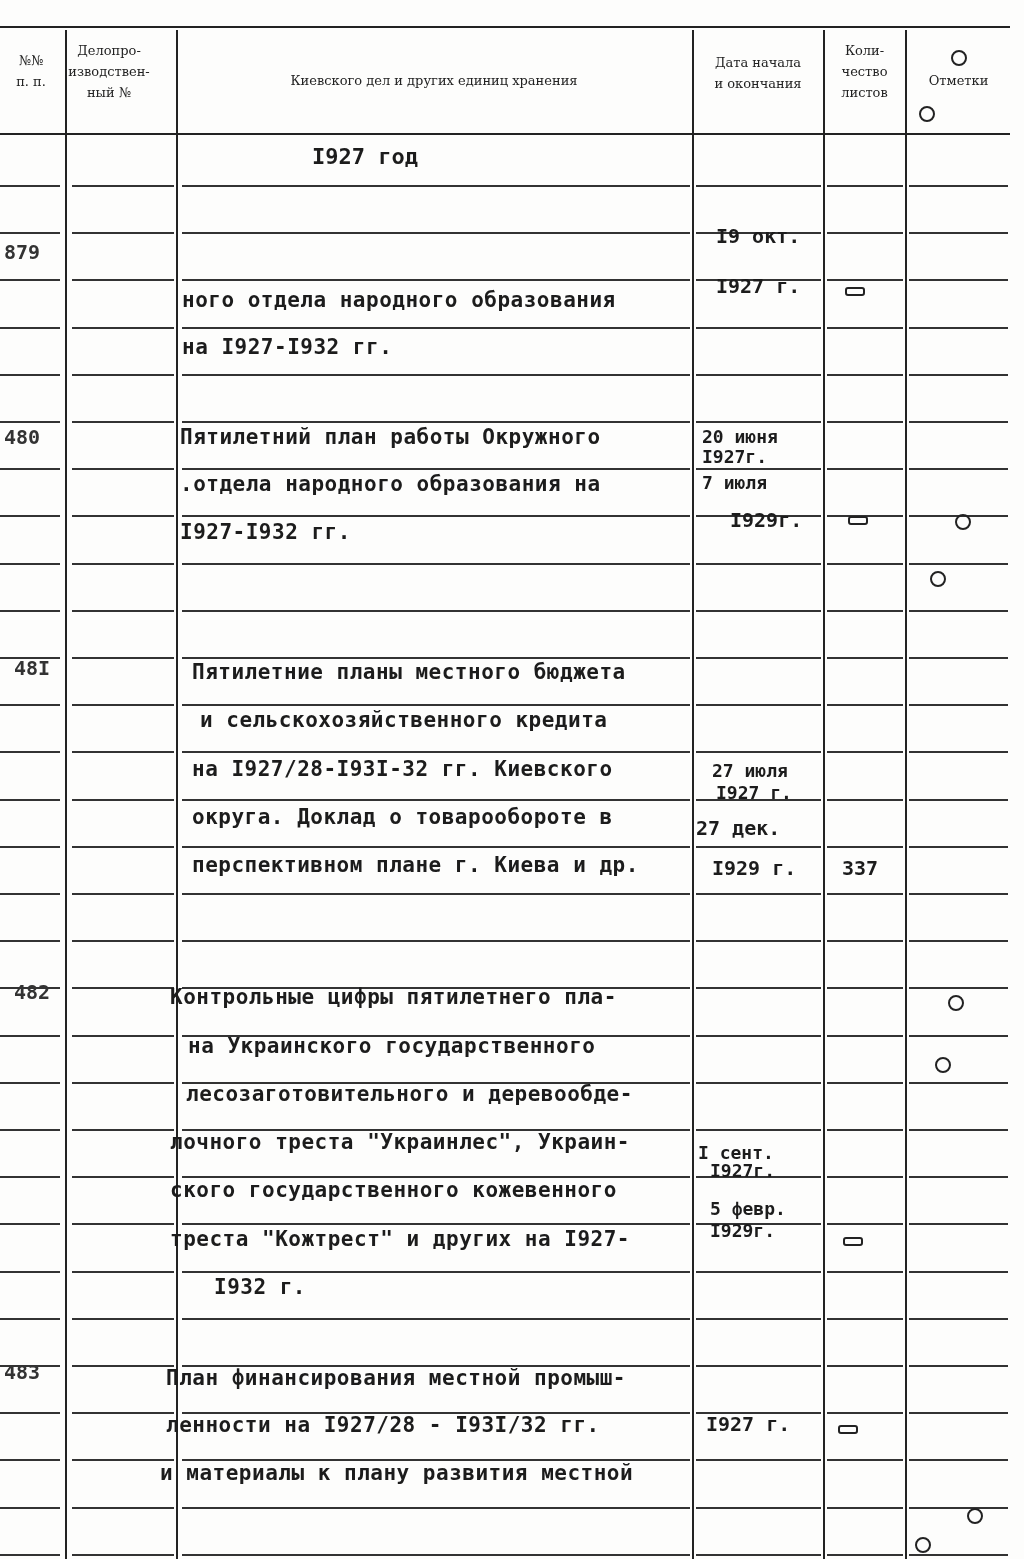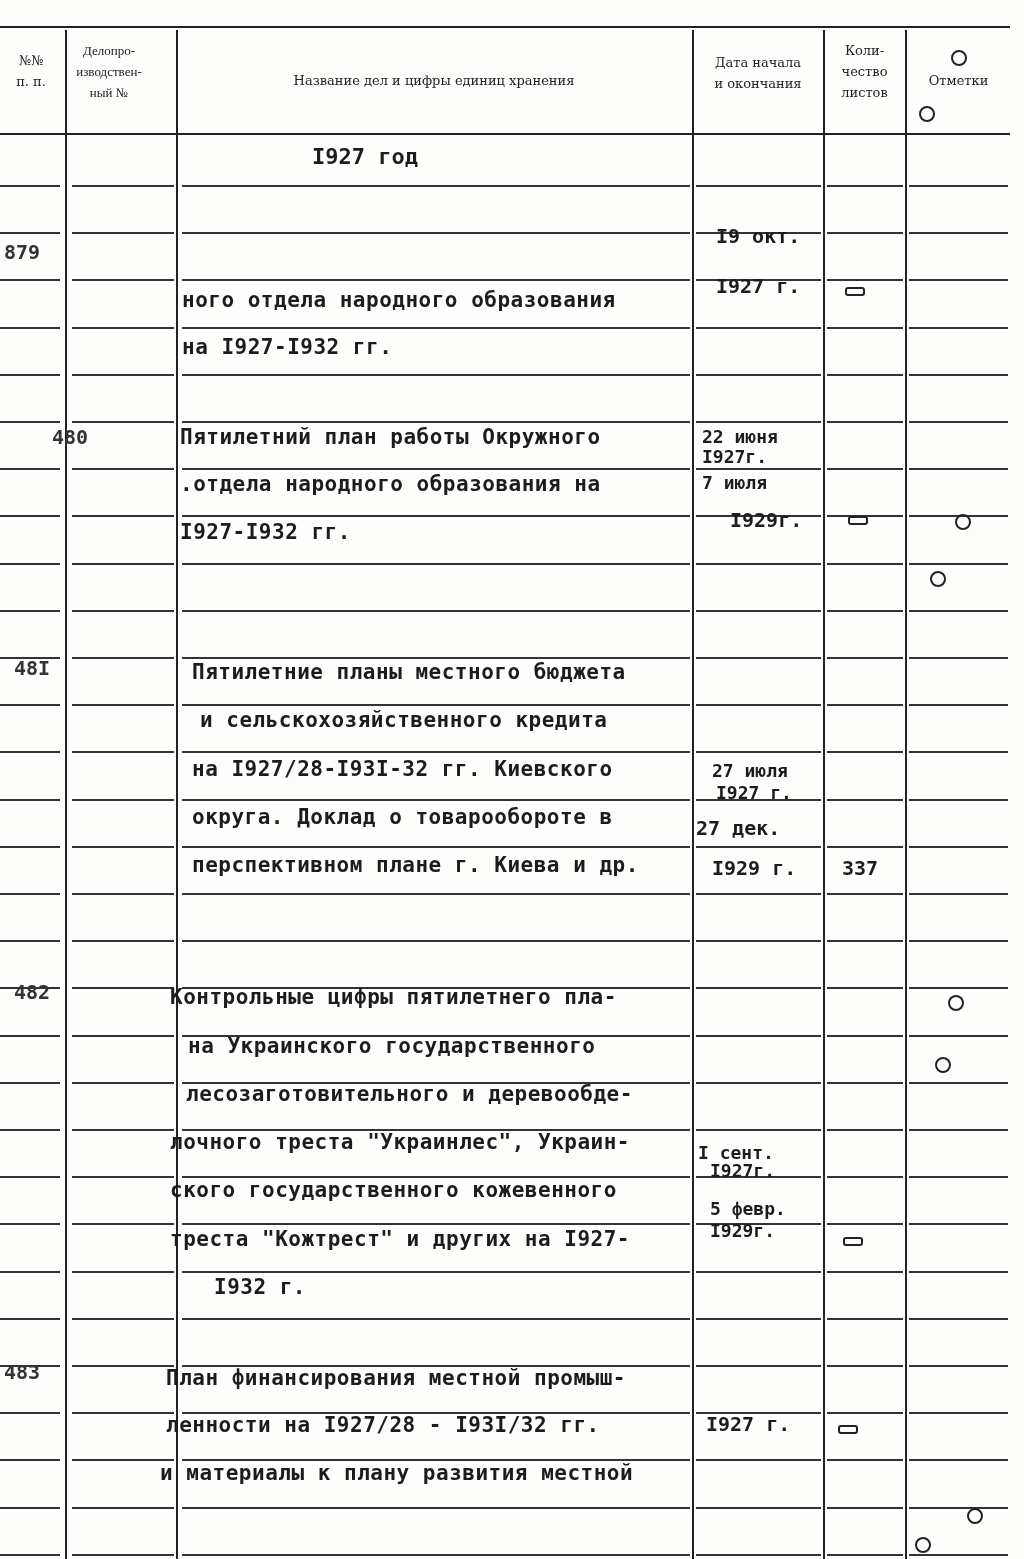--- a/index.html
+++ b/index.html
@@ -32,27 +32,27 @@
   <div class="vline" style="left:65px;top:30px;height:1529px;"></div>
   <div class="vline" style="left:176px;top:30px;height:1529px;"></div>
   <div class="vline" style="left:692px;top:30px;height:1529px;"></div>
   <div class="vline" style="left:823px;top:30px;height:1529px;"></div>
   <div class="vline" style="left:905px;top:30px;height:1529px;"></div>
 
   <div class="hdr" style="left:0;top:50px;width:62px;">
     <div>№№</div>
     <div>п. п.</div>
   </div>
-  <div class="hdr" style="left:67px;top:40px;width:84px;font-family:Liberation Serif, serif;">
+  <div class="hdr" style="left:67px;top:40px;width:84px;">
     <div>Делопро-</div>
     <div>изводствен-</div>
     <div>ный №</div>
   </div>
   <div class="hdr" style="left:178px;top:70px;width:512px;">
-    <div>Название дел и цифры единиц хранения</div>
+    <div>Киевского дел и других единиц хранения</div>
   </div>
   <div class="hdr" style="left:694px;top:52px;width:128px;">
     <div>Дата начала</div>
     <div>и окончания</div>
   </div>
   <div class="hdr" style="left:825px;top:40px;width:79px;">
     <div>Коли-</div>
     <div>чество</div>
     <div>листов</div>
   </div>
@@ -247,25 +247,25 @@
 
   <div class="section-title" style="left:312px;top:144px;">I927 год</div>
 
   <div class="num" style="left:4px;top:240px;">879</div>
   <div class="txt" style="left:182px;top:288px;">ного отдела народного образования</div>
   <div class="txt" style="left:182px;top:335px;">на I927-I932 гг.</div>
   <div class="date" style="left:716px;top:224px;">I9 окт.</div>
   <div class="date" style="left:716px;top:274px;">I927 г.</div>
   <div class="dash" style="left:845px;top:287px;"></div>
 
-  <div class="num" style="left:4px;top:425px;margin-left:48px;">480</div>
+  <div class="num" style="left:4px;top:425px;">480</div>
   <div class="txt" style="left:180px;top:425px;">Пятилетний план работы Окружного</div>
   <div class="txt" style="left:180px;top:472px;">.отдела  народного образования на</div>
   <div class="txt" style="left:180px;top:520px;">I927-I932 гг.</div>
-  <div class="date small" style="left:702px;top:428px;">22 июня</div>
+  <div class="date small" style="left:702px;top:428px;">20 июня</div>
   <div class="date small" style="left:702px;top:448px;">I927г.</div>
   <div class="date small" style="left:702px;top:474px;">7 июля</div>
   <div class="date" style="left:730px;top:508px;">I929г.</div>
   <div class="dash" style="left:848px;top:516px;"></div>
   <div class="circle" style="left:955px;top:514px;"></div>
   <div class="circle" style="left:930px;top:571px;"></div>
 
   <div class="num" style="left:14px;top:656px;">48I</div>
   <div class="txt" style="left:192px;top:660px;">Пятилетние планы местного бюджета</div>
   <div class="txt" style="left:200px;top:708px;">и сельскохозяйственного кредита</div>

